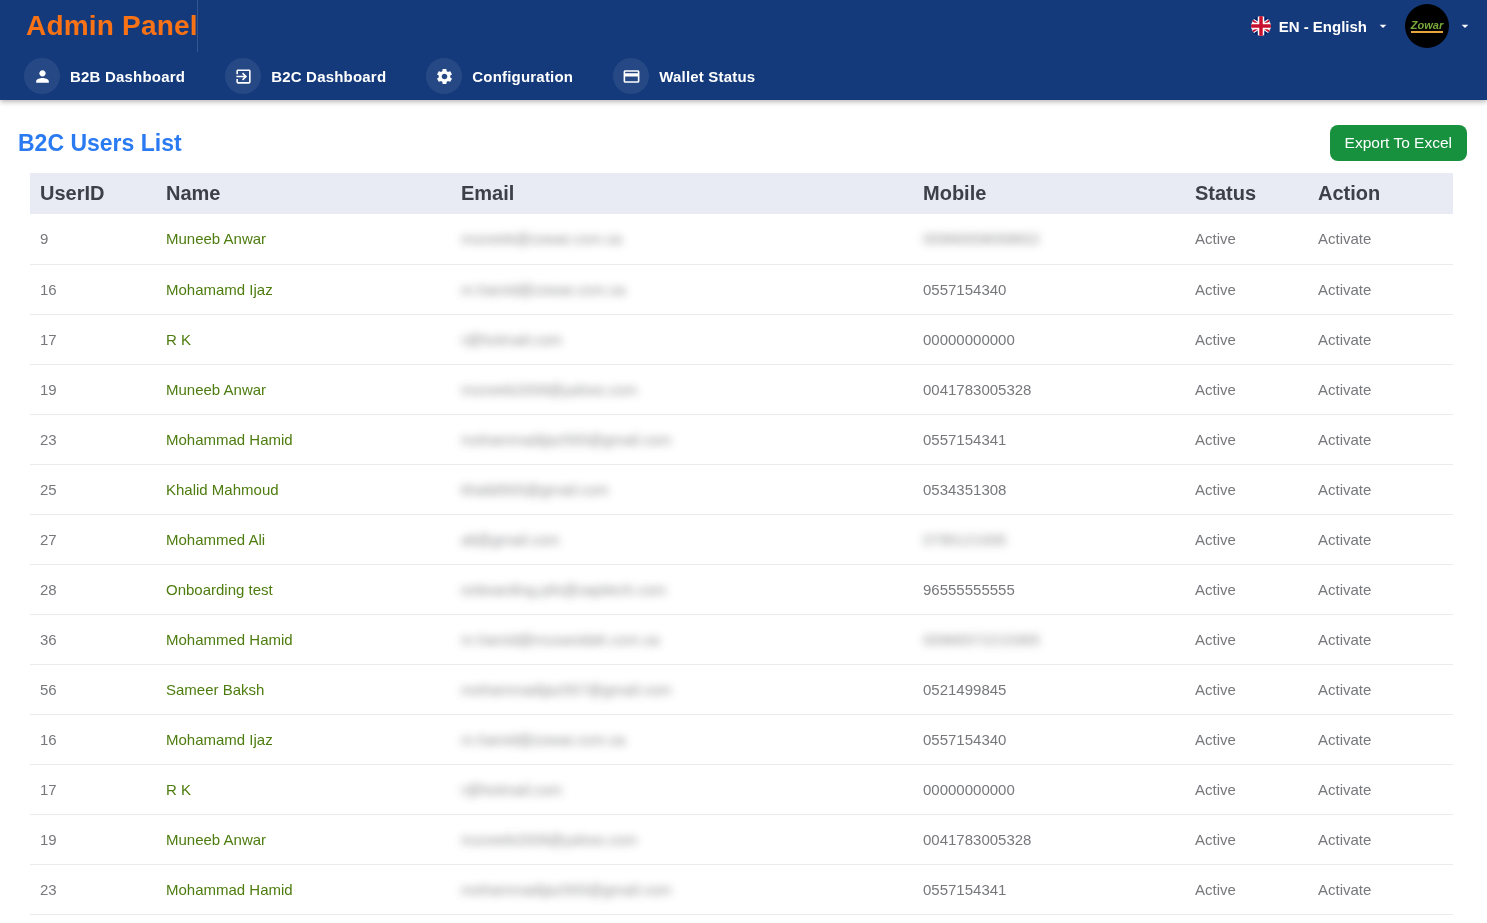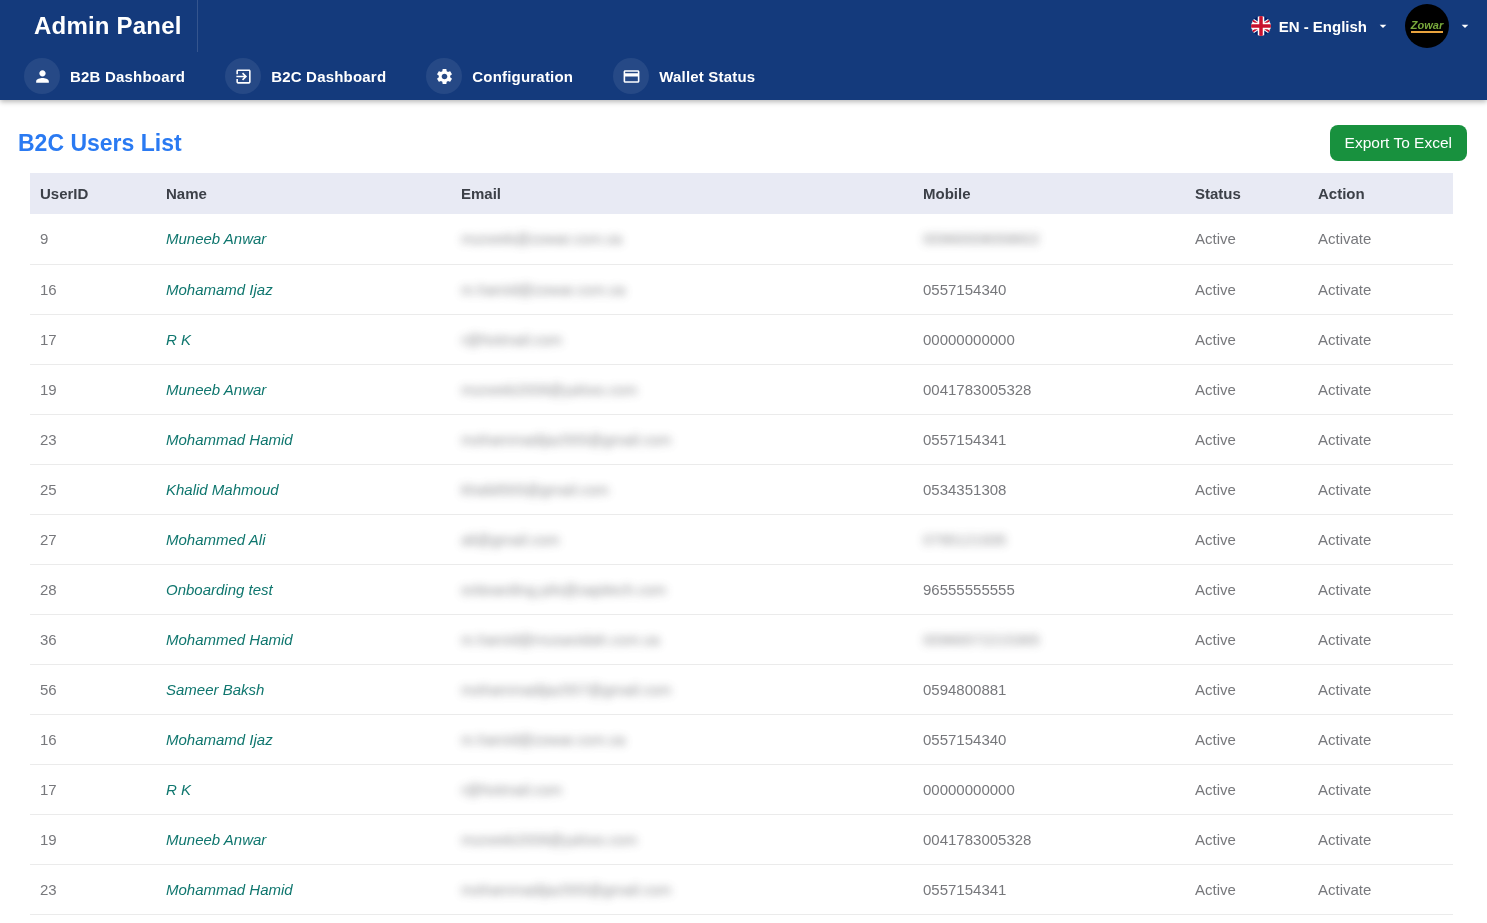--- a/index.html
+++ b/index.html
@@ -26,24 +26,24 @@
     justify-content: space-between;
     position: relative;
   }
   .title-divider {
     position: absolute;
     left: 197px; top: 0;
     height: 52px;
     border-left: 1px solid rgba(255,255,255,0.14);
   }
   .app-title {
-    color: #ffffff;
-    font-size: 24px;
-    font-weight: 700;
-    padding-left: 34px;
+    color: #f97316;
+    font-size: 28px;
+    font-weight: 700;
+    padding-left: 26px;
     letter-spacing: .2px;
   }
   .title-right {
     display: flex;
     align-items: center;
     padding-right: 14px;
     gap: 14px;
   }
   .lang-select {
     display: flex;
@@ -147,35 +147,35 @@
     margin-left: 30px;
     width: 1423px;
     border-collapse: collapse;
     table-layout: fixed;
   }
   .users-table thead th {
     background: #e8eaf4;
     height: 41px;
     text-align: left;
     padding-left: 10px;
-    font-size: 15px;
+    font-size: 20px;
     font-weight: 700;
     color: #3c4048;
   }
   .users-table tbody td {
     height: 50px;
     padding-left: 10px;
     font-size: 15px;
     color: #77787c;
     border-bottom: 1px solid #ebebeb;
     white-space: nowrap;
     overflow: hidden;
   }
   .users-table a { text-decoration: none; }
-  td.c-name a { color: #0f766e; cursor: pointer; font-style: italic; }
+  td.c-name a { color: #4d7c0f; cursor: pointer; }
   td.c-action a { color: #77787c; cursor: pointer; }
   .blurred {
     filter: blur(4px);
     user-select: none;
     opacity: .85;
   }
 </style>
 </head>
 <body>
 
@@ -345,21 +345,21 @@
     <td class="c-name"><a>Mohammed Hamid</a></td>
     <td class="c-email"><span class="blurred">m.hamid@musanidah.com.sa</span></td>
     <td class="c-mobile"><span class="blurred">00966572215365</span></td>
     <td class="c-status">Active</td>
     <td class="c-action"><a>Activate</a></td>
   </tr>
         <tr>
     <td class="c-id">56</td>
     <td class="c-name"><a>Sameer Baksh</a></td>
     <td class="c-email"><span class="blurred">mohammadijaz557@gmail.com</span></td>
-    <td class="c-mobile"><span>0594800881</span></td>
+    <td class="c-mobile"><span>0521499845</span></td>
     <td class="c-status">Active</td>
     <td class="c-action"><a>Activate</a></td>
   </tr>
         <tr>
     <td class="c-id">16</td>
     <td class="c-name"><a>Mohamamd Ijaz</a></td>
     <td class="c-email"><span class="blurred">m.hamid@zowar.com.sa</span></td>
     <td class="c-mobile"><span>0557154340</span></td>
     <td class="c-status">Active</td>
     <td class="c-action"><a>Activate</a></td>

